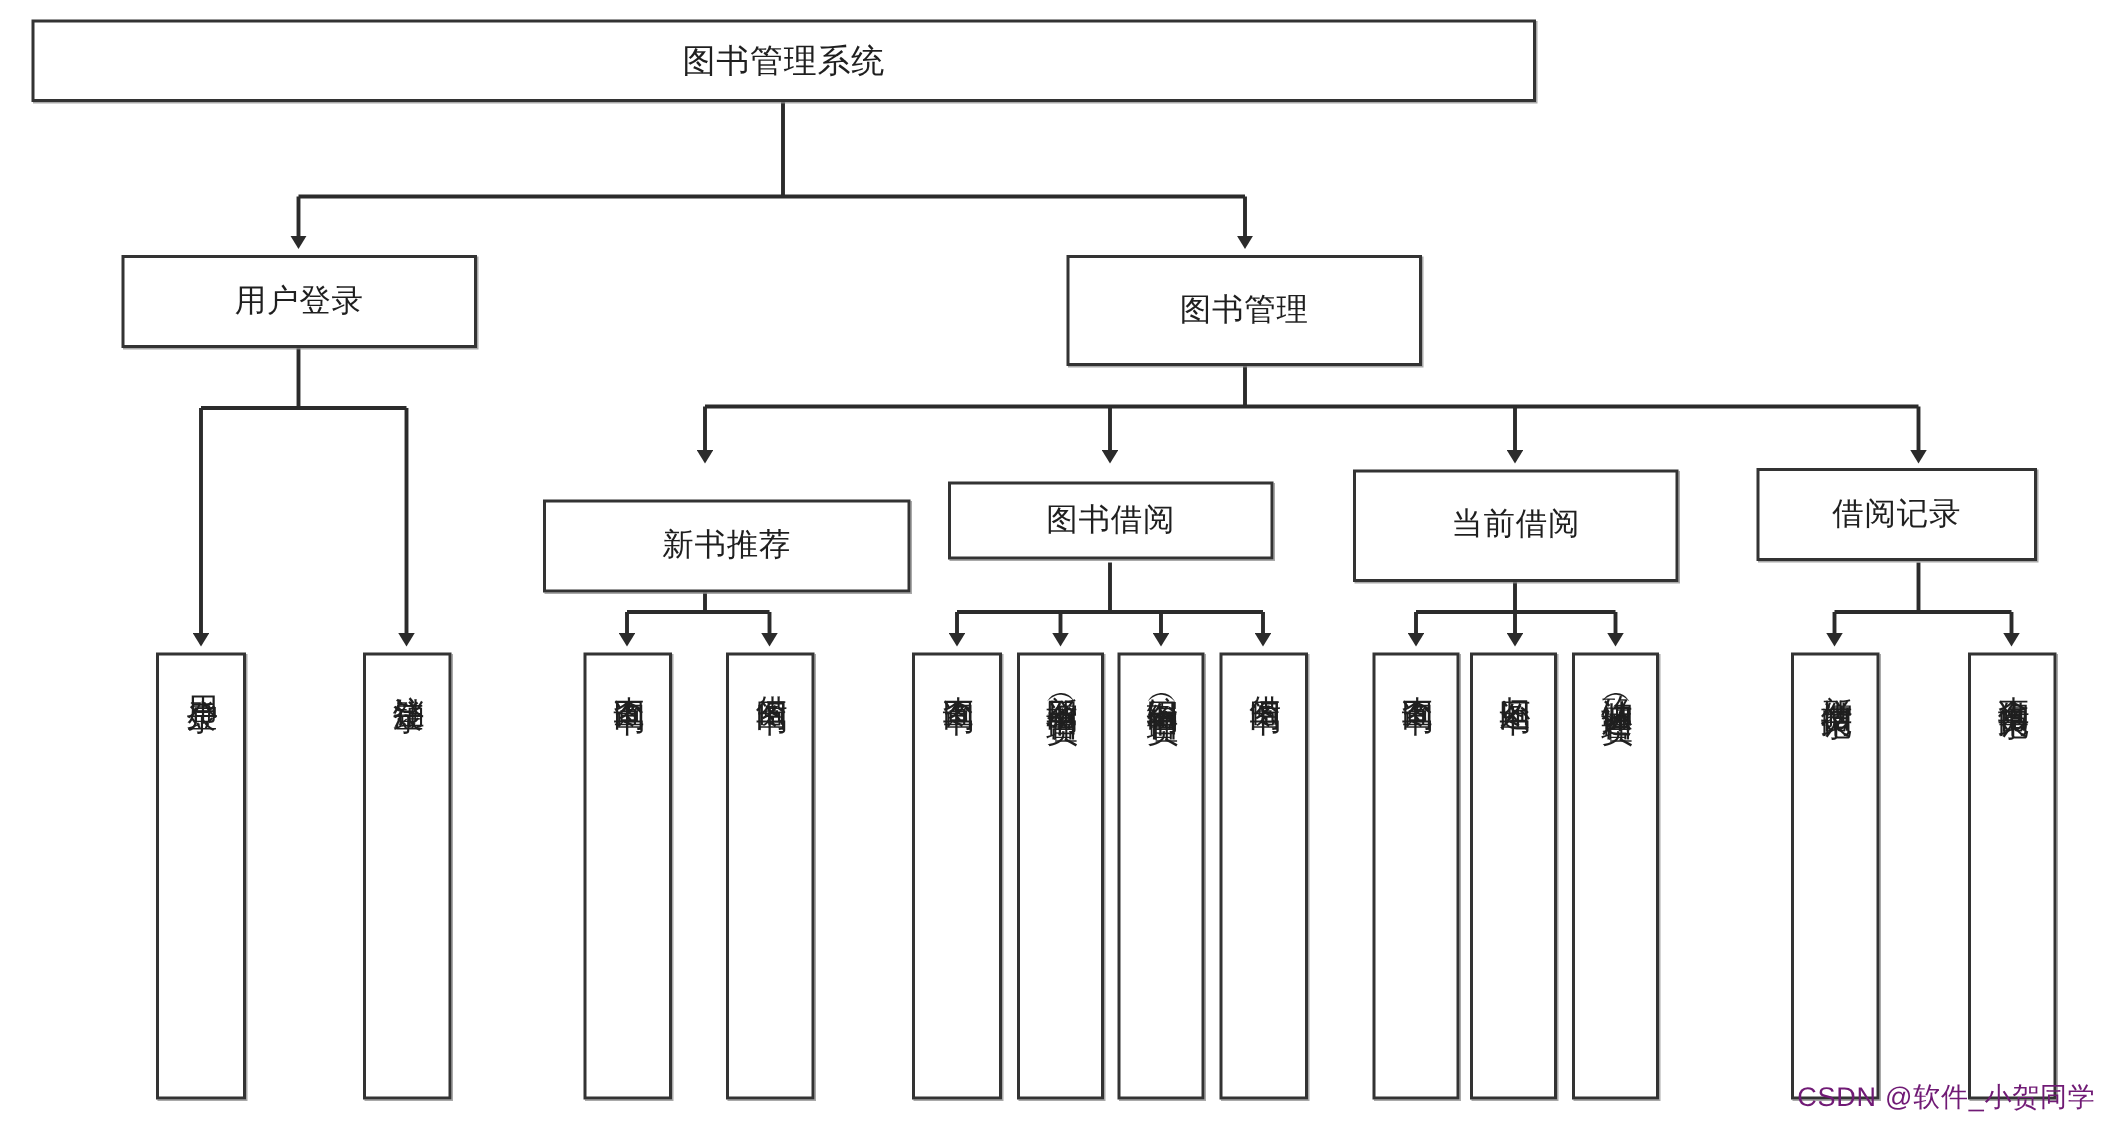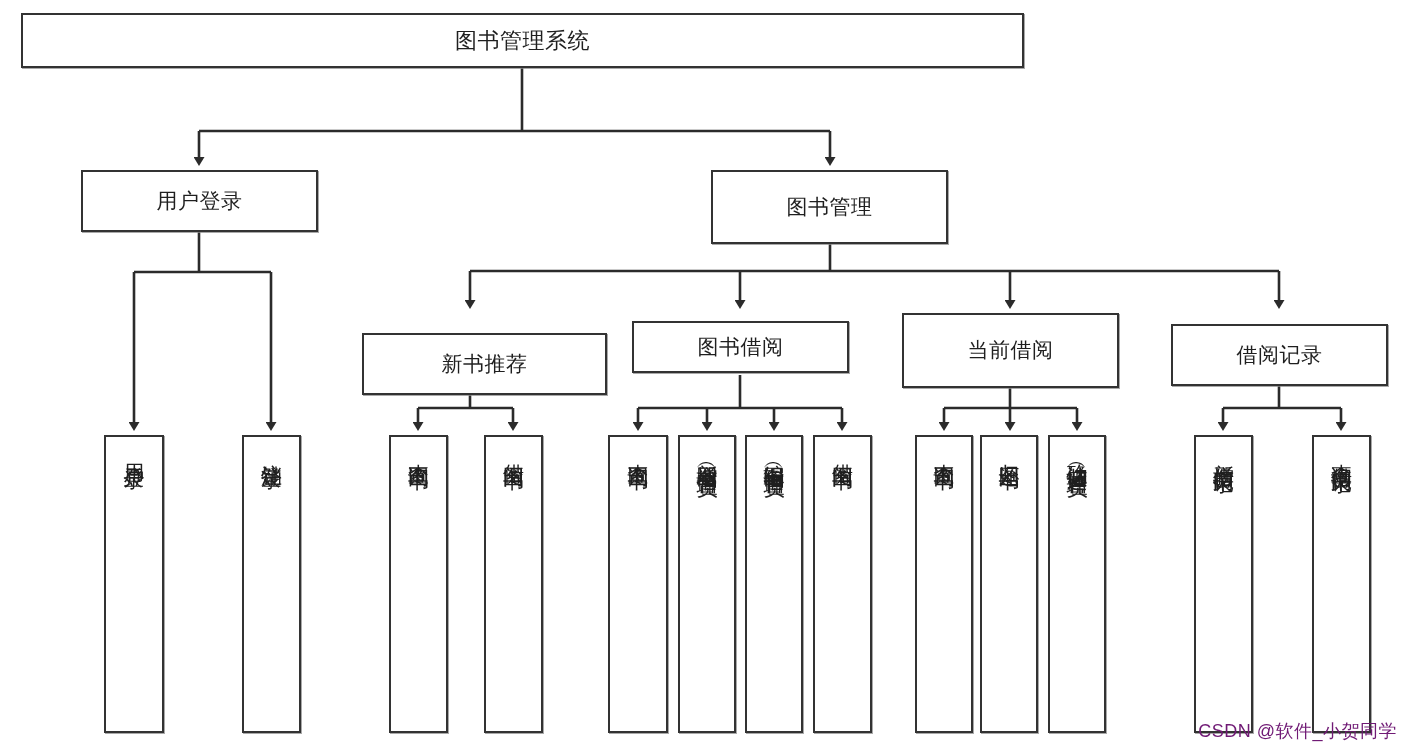--- a/index.html
+++ b/index.html
@@ -147,21 +147,21 @@
 
   <div class="node horiz" style="left:362px; top:313px; width:245px; height:62px;margin-top:20px;">
     <span class="label">新书推荐</span>
   </div>
   <div class="node horiz" style="left:632px; top:321px; width:217px; height:52px;">
     <span class="label">图书借阅</span>
   </div>
   <div class="node horiz" style="left:902px; top:313px; width:217px; height:75px;">
     <span class="label">当前借阅</span>
   </div>
-  <div class="node horiz" style="left:1171px; top:324px; width:217px; height:62px;">
+  <div class="node horiz" style="left:1171px; top:312px; width:187px; height:62px;">
     <span class="label">借阅记录</span>
   </div>
 
   <div class="node vert" style="left:104px; top:435px; width:60px; height:298px;">
     <span class="label">用户登录</span>
   </div>
   <div class="node vert" style="left:242px; top:435px; width:59px; height:298px;">
     <span class="label">注销登录</span>
   </div>
 

